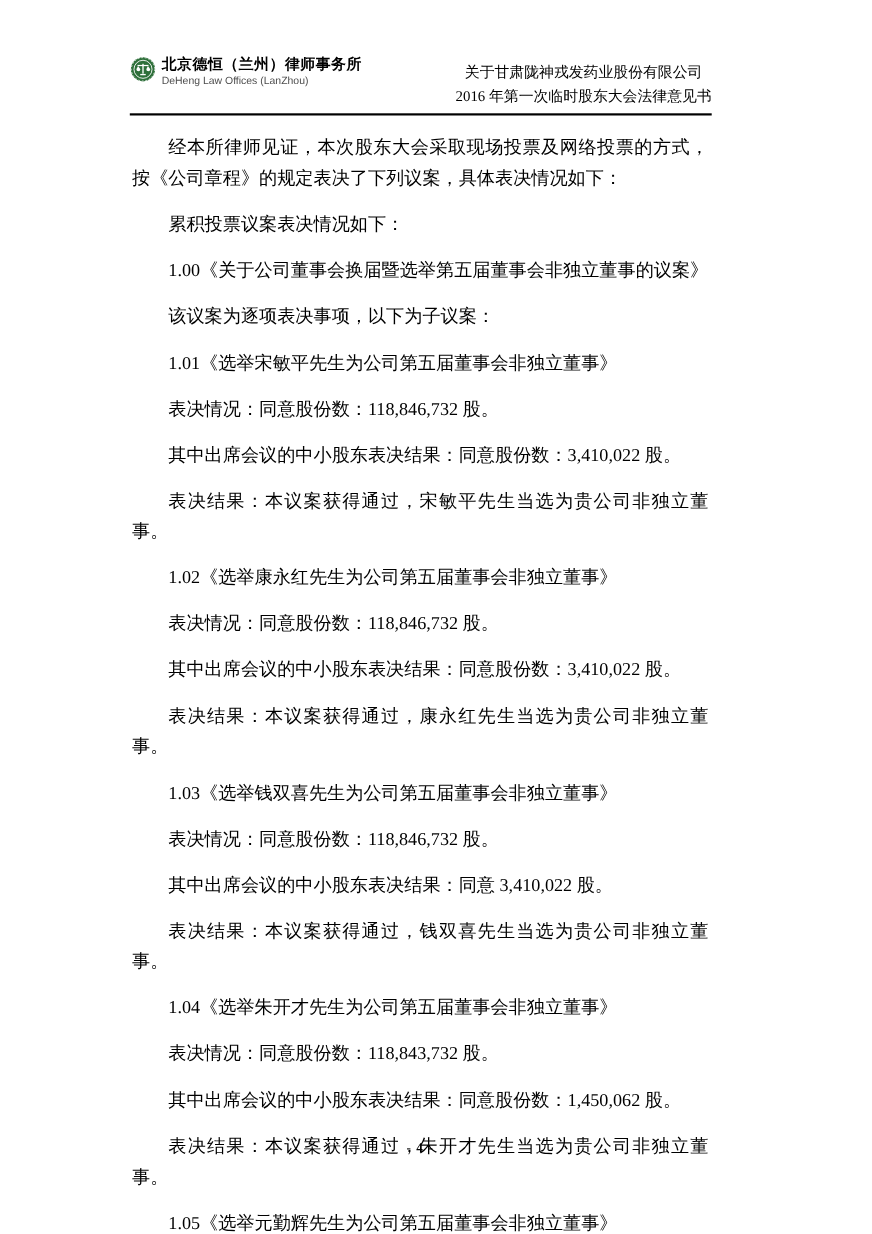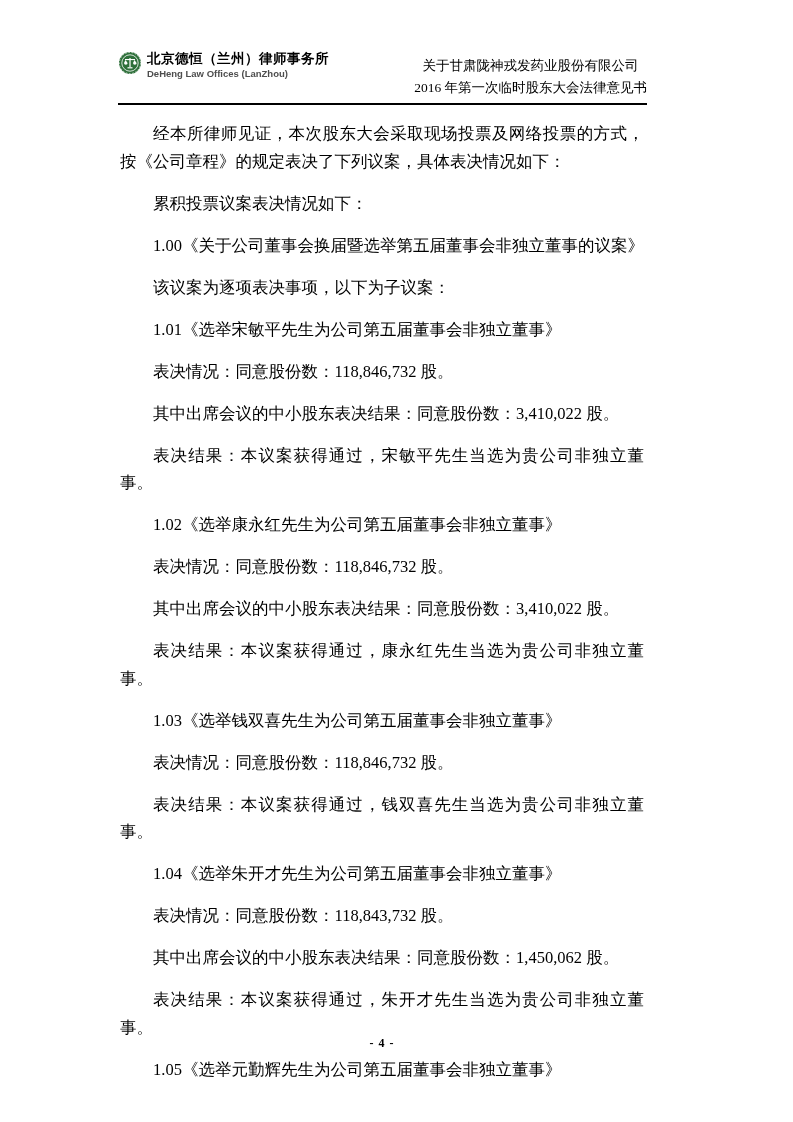--- a/index.html
+++ b/index.html
@@ -28,21 +28,21 @@
   .firm-cn {
     font-family: "Liberation Sans", "DejaVu Sans", sans-serif;
     font-weight: bold;
     font-size: 13.5px;
     line-height: 17px;
     letter-spacing: 0.5px;
     white-space: nowrap;
   }
   .firm-en {
     font-family: "Liberation Sans", "DejaVu Sans", sans-serif;
-    font-weight: bold;
+    font-weight: normal;
     font-size: 9.5px;
     line-height: 13px;
     color: #4d4d4d;
     white-space: nowrap;
   }
   .doc-title {
     text-align: center;
     font-size: 13.5px;
     line-height: 21.5px;
     margin-top: 5px;
@@ -123,20 +123,21 @@
     <p class="para">1.01《选举宋敏平先生为公司第五届董事会非独立董事》</p>
     <p class="para">表决情况：同意股份数：118,846,732 股。</p>
     <p class="para">其中出席会议的中小股东表决结果：同意股份数：3,410,022 股。</p>
     <p class="para">表决结果：本议案获得通过，宋敏平先生当选为贵公司非独立董事。</p>
     <p class="para">1.02《选举康永红先生为公司第五届董事会非独立董事》</p>
     <p class="para">表决情况：同意股份数：118,846,732 股。</p>
     <p class="para">其中出席会议的中小股东表决结果：同意股份数：3,410,022 股。</p>
     <p class="para">表决结果：本议案获得通过，康永红先生当选为贵公司非独立董事。</p>
     <p class="para">1.03《选举钱双喜先生为公司第五届董事会非独立董事》</p>
     <p class="para">表决情况：同意股份数：118,846,732 股。</p>
+    <p class="para">其中出席会议的中小股东表决结果：同意 3,410,022 股。</p>
     <p class="para">表决结果：本议案获得通过，钱双喜先生当选为贵公司非独立董事。</p>
     <p class="para">1.04《选举朱开才先生为公司第五届董事会非独立董事》</p>
     <p class="para">表决情况：同意股份数：118,843,732 股。</p>
     <p class="para">其中出席会议的中小股东表决结果：同意股份数：1,450,062 股。</p>
     <p class="para">表决结果：本议案获得通过，朱开才先生当选为贵公司非独立董事。</p>
     <p class="para">1.05《选举元勤辉先生为公司第五届董事会非独立董事》</p>
   </div>
 
   <div class="page-number">- 4 -</div>
 

